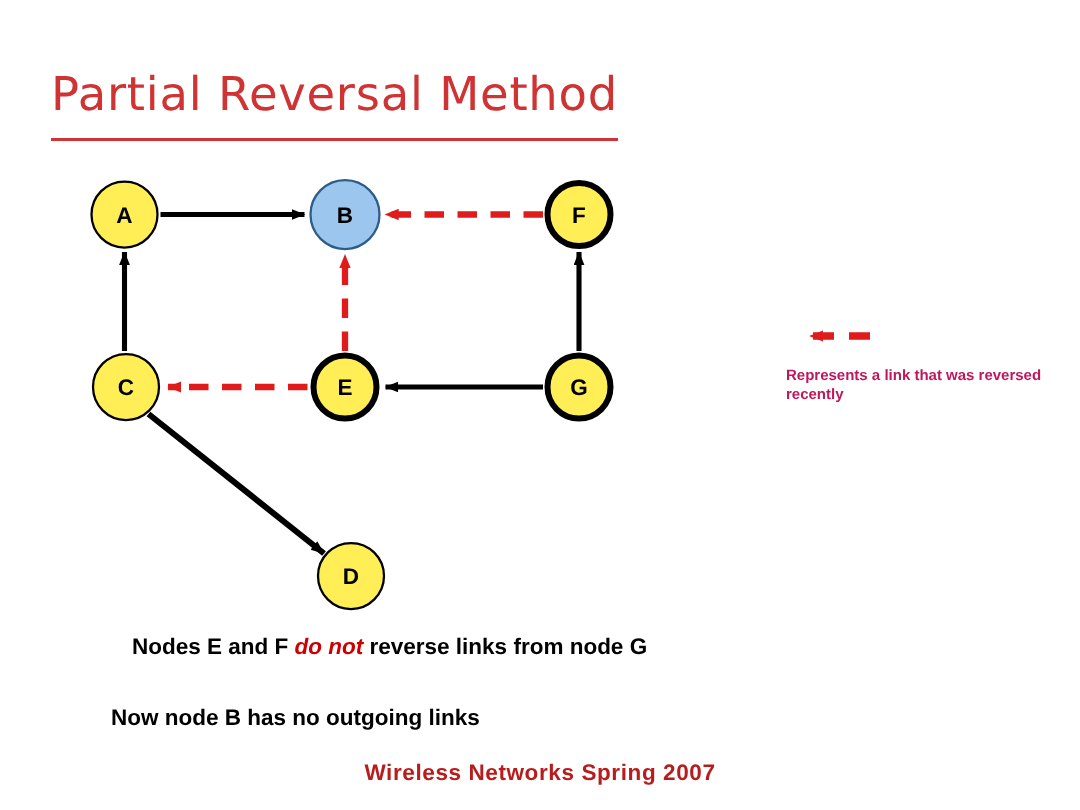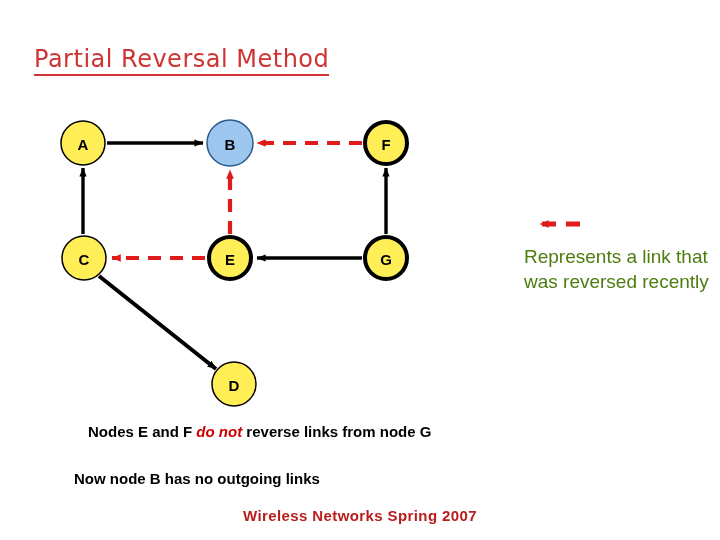--- a/index.html
+++ b/index.html
@@ -19,27 +19,27 @@
     left: 0; top: 0;
     width: 720px;
     height: 540px;
     background: #ffffff;
   }
   #title {
     position: absolute;
     left: 34px;
     top: 46px;
     font-family: "DejaVu Sans", sans-serif;
-    font-size: 24px;
+    font-size: 31px;
     font-weight: 400;
     color: #cf3333;
     letter-spacing: 0.5px;
     white-space: nowrap;
     border-bottom: 2px solid #cf3333;
-    padding-bottom: 0;
+    padding-bottom: 10px;
     line-height: 1.15;
   }
   #graph {
     position: absolute;
     left: 0;
     top: 0;
     width: 720px;
     height: 540px;
   }
   .node-label {
@@ -49,23 +49,23 @@
     fill: #000000;
     text-anchor: middle;
     dominant-baseline: central;
   }
   #legend {
     position: absolute;
     left: 524px;
     top: 244px;
     width: 185px;
     font-family: "Liberation Sans", sans-serif;
-    font-size: 19px;
-    font-weight: normal;
-    color: #4d7c0f;
+    font-size: 10px;
+    font-weight: bold;
+    color: #be185d;
     line-height: 1.32;
   }
   .note {
     position: absolute;
     font-family: "Liberation Sans", sans-serif;
     font-size: 15px;
     font-weight: bold;
     color: #000000;
     white-space: nowrap;
   }

